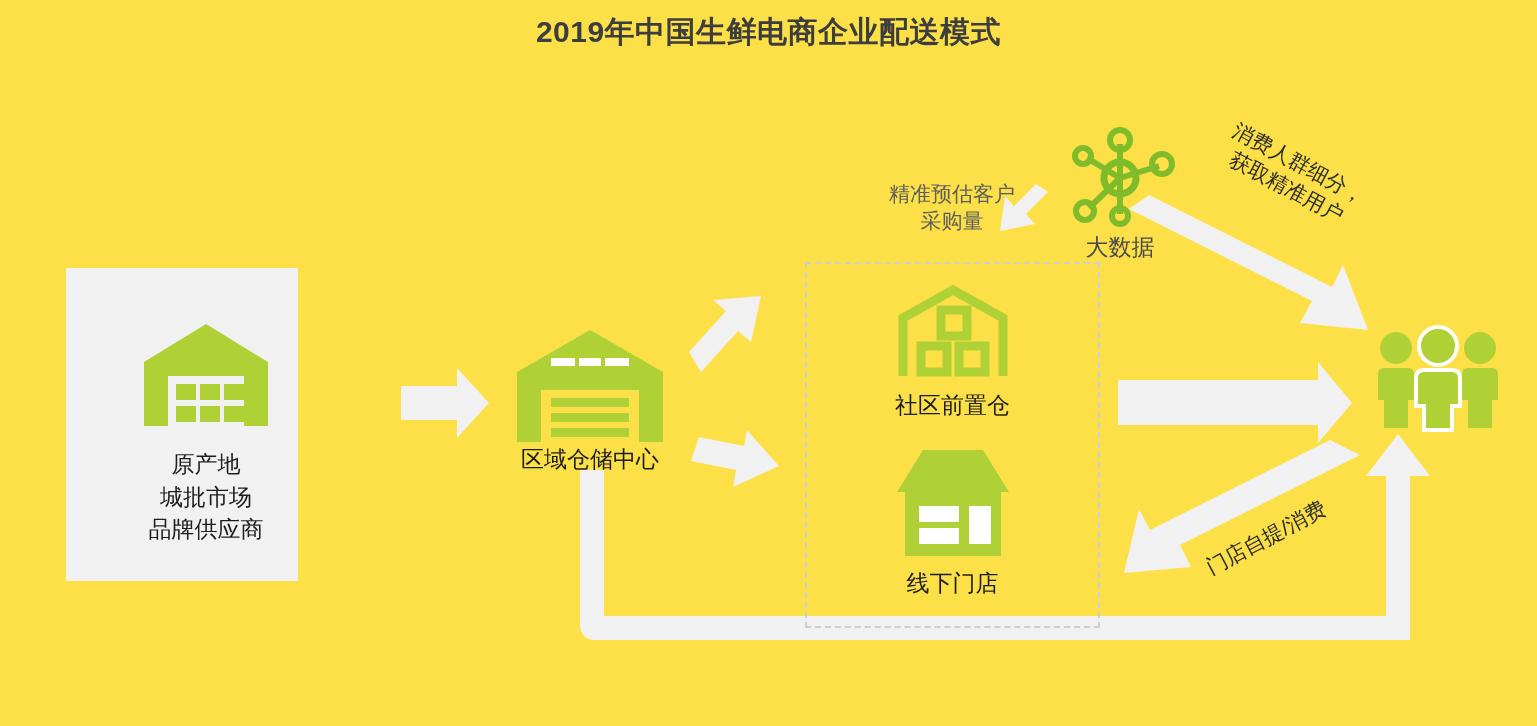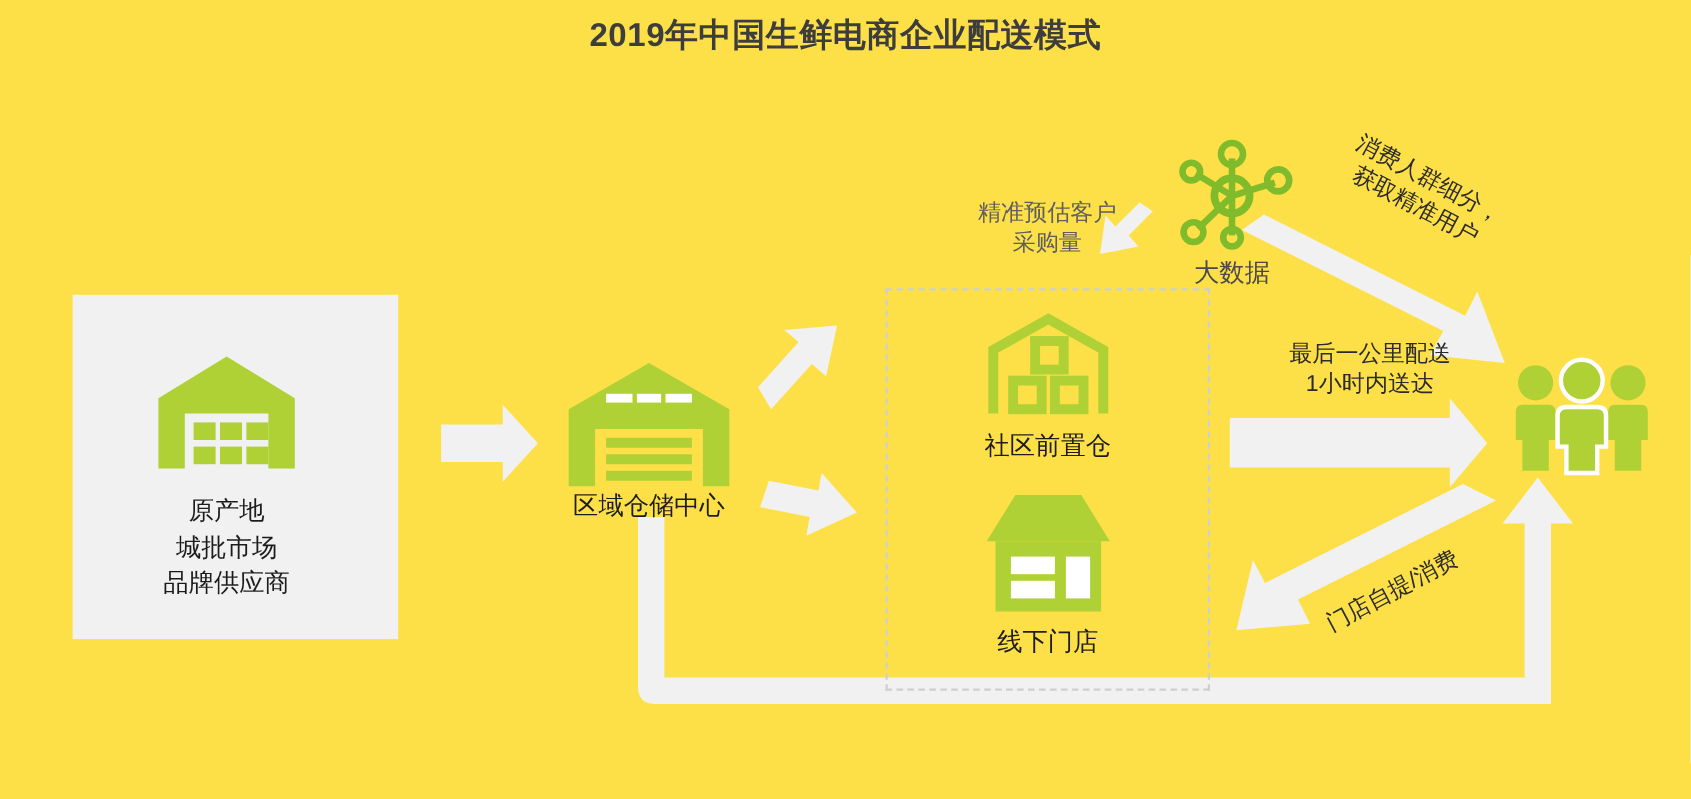--- a/index.html
+++ b/index.html
@@ -42,21 +42,21 @@
     color: #1c1c1c;
     line-height: 1.33;
     white-space: pre-line;
   }
 
   
   #source-panel {
     position: absolute;
     left: 66px;
     top: 268px;
-    width: 296px;
+    width: 232px;
     height: 313px;
     background: #f1f1f1;
   }
   #source-icon {
     position: absolute;
     left: 0;
     top: 52px;
     width: 280px;
     text-align: center;
   }
@@ -263,19 +263,17 @@
       </svg>
     </div>
   </div>
 
   <div class="annot muted" style="left:862px; top:180px; width:180px;">精准预估客户
 采购量</div>
 
   <div class="annot rot-down" style="left:1188px; top:148px; width:210px;">消费人群细分，
 获取精准用户</div>
 
-  <div class="annot" style="left:1138px; top:308px; width:215px;">最后一公里配送
-1小时内送达</div>
 
   <div class="annot rot-up" style="left:1166px; top:524px; width:200px;">门店自提/消费</div>
 
 
 </div>
 
 </body></html>

